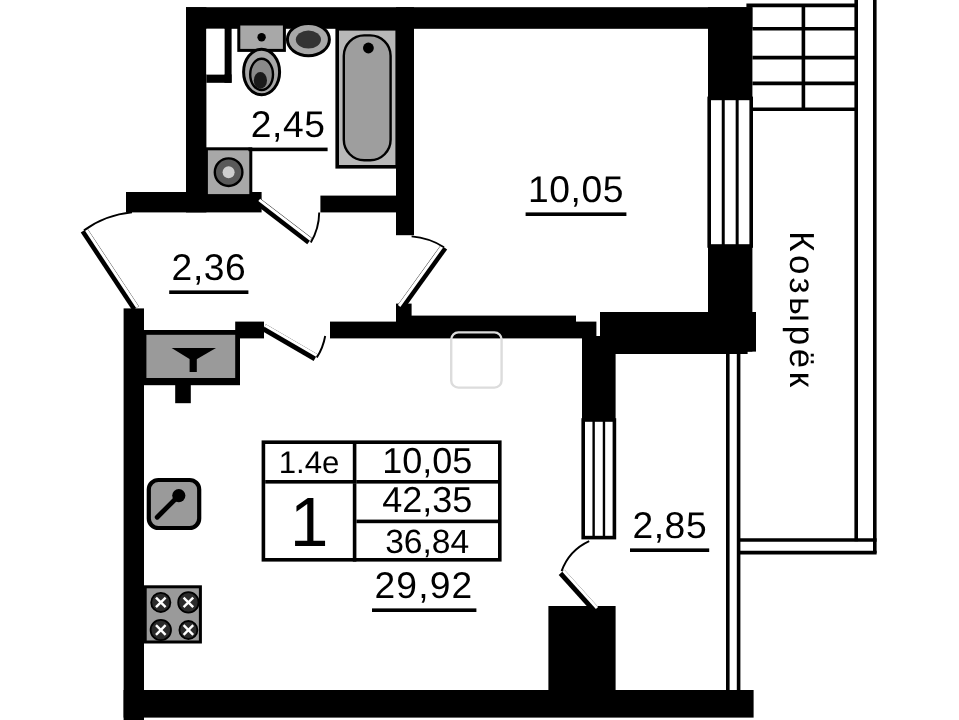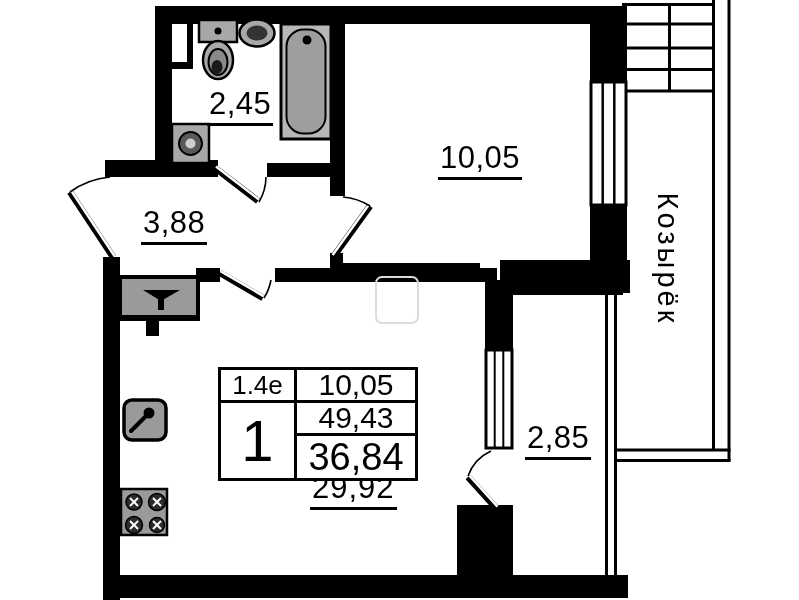--- a/index.html
+++ b/index.html
@@ -4,29 +4,29 @@
 <style>
   html,body{margin:0;padding:0;background:#ffffff;}
   #stage{position:relative;width:799px;height:600px;background:#fff;overflow:hidden;
          font-family:"Liberation Sans", sans-serif;color:#000;}
   #plan-svg{position:absolute;left:0;top:0;}
   .area-label{position:absolute;font-size:31px;line-height:1;color:#000;
               border-bottom:3px solid #000;padding:0 2px 4px 2px;letter-spacing:0.5px;
               white-space:nowrap;}
   .canopy-label{position:absolute;left:667px;top:259px;font-size:29px;letter-spacing:3px;
               transform:translate(-50%,-50%) rotate(90deg);white-space:nowrap;border:none;}
-  .info-table{position:absolute;left:218px;top:367px;width:200px;height:114px;
+  .info-table{position:absolute;left:218px;top:367px;width:200px;height:101px;
               box-sizing:border-box;border:3px solid #000;background:#fff;
               display:grid;grid-template-columns:76px 1fr;grid-template-rows:33px 33px 1fr;}
   .cell{display:flex;align-items:center;justify-content:center;box-sizing:border-box;}
   .cell-type{grid-column:1;grid-row:1;border-right:3px solid #000;border-bottom:3px solid #000;font-size:26px;}
   .cell-rooms{grid-column:1;grid-row:2 / span 2;border-right:3px solid #000;font-size:58px;line-height:1;}
   .cell-v1{grid-column:2;grid-row:1;border-bottom:3px solid #000;font-size:30px;}
   .cell-v2{grid-column:2;grid-row:2;border-bottom:3px solid #000;font-size:30px;}
-  .cell-v3{grid-column:2;grid-row:3;font-size:38px;}
+  .cell-v3{grid-column:2;grid-row:3;font-size:28px;}
 </style>
 </head>
 <body>
 
 <div id="stage">
 
   <svg id="plan-svg" width="799" height="600" viewBox="0 0 799 600">
 
     <g fill="#000000" stroke="none">
       <rect x="155" y="6" width="472" height="18"></rect>
@@ -159,29 +159,29 @@
       </g>
     </g>
 
     <rect x="376" y="277" width="42" height="46" rx="6" fill="none" stroke="#dcdcdc" stroke-width="2"></rect>
   </svg>
 
   <div class="area-label" style="left:207px;top:88px;">2,45</div>
 
   <div class="area-label" style="left:438px;top:142px;">10,05</div>
 
-  <div class="area-label" style="left:141px;top:207px;">3,88</div>
+  <div class="area-label" style="left:141px;top:207px;">2,36</div>
 
   <div class="area-label" style="left:525px;top:422px;">2,85</div>
 
   <div class="area-label" style="left:310px;top:472px;letter-spacing:1px;">29,92</div>
 
   <div class="canopy-label">Козырёк</div>
 
   <div class="info-table">
     <div class="cell cell-type">1.4е</div>
     <div class="cell cell-rooms">1</div>
     <div class="cell cell-v1">10,05</div>
-    <div class="cell cell-v2">49,43</div>
+    <div class="cell cell-v2">42,35</div>
     <div class="cell cell-v3">36,84</div>
   </div>
 
 </div>
 
 </body></html>

